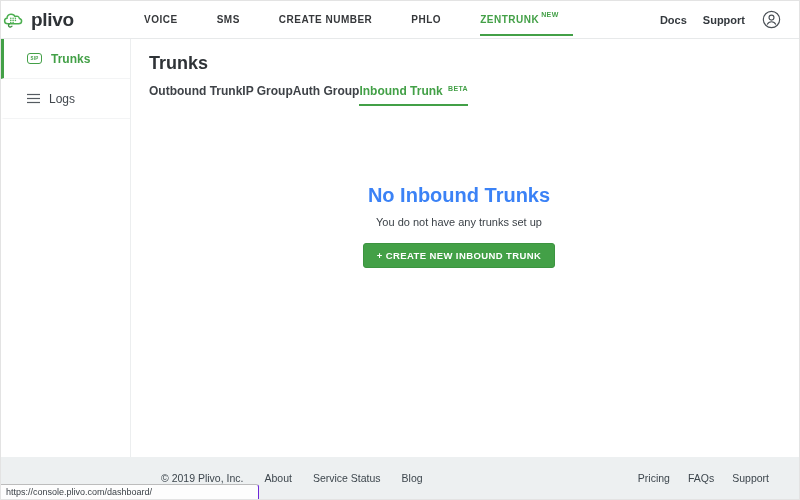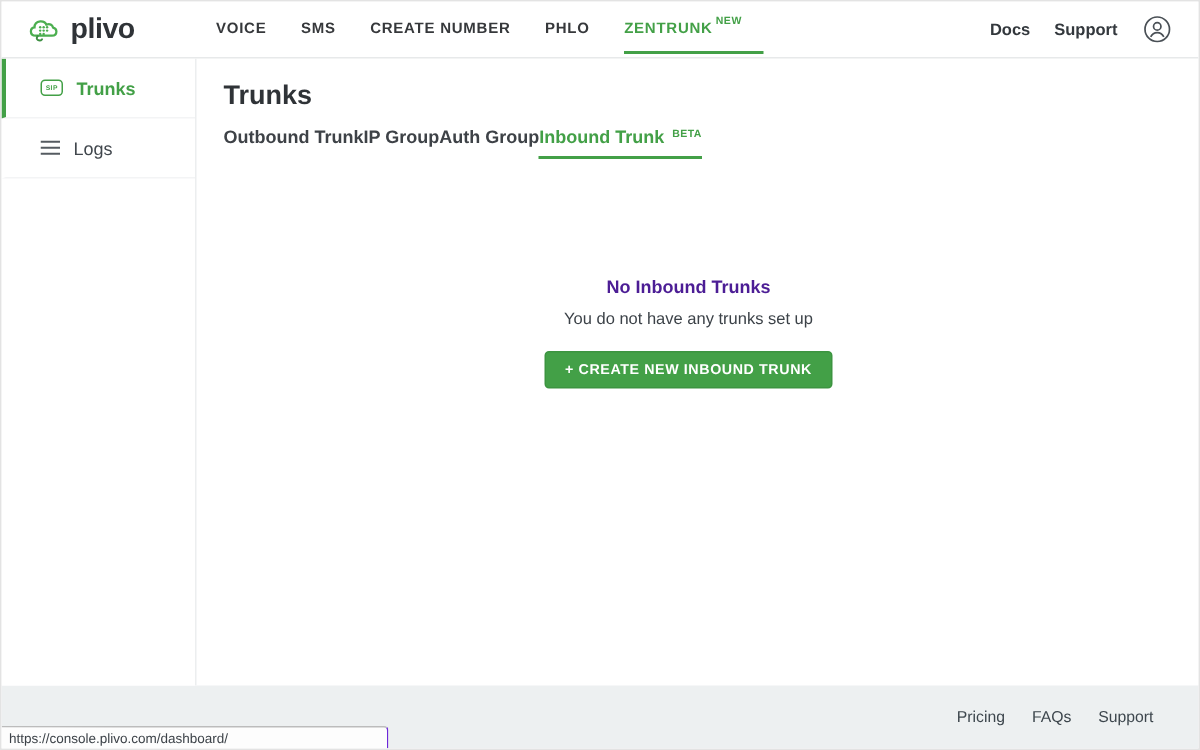--- a/index.html
+++ b/index.html
@@ -3,23 +3,23 @@
 <meta charset="utf-8">
 <style>
   * { margin:0; padding:0; box-sizing:border-box; }
   html,body { background:#fff; }
   body { font-family:"Liberation Sans", sans-serif; color:#33383d; }
   .screen { position:relative; width:800px; height:500px; background:#fff; overflow:hidden; border:1px solid #e3e3e3; }
 
   
   .header { position:absolute; top:0; left:0; right:0; height:38px; background:#fff;
             border-bottom:1px solid #e7e9ea; display:flex; align-items:center; z-index:5; }
-  .logo-wrap { width:130px; display:flex; align-items:center; padding-left:16px; gap:6px; }
+  .logo-wrap { width:130px; display:flex; align-items:center; gap:6px; }
   .logo-text { font-size:19px; font-weight:700; color:#2f3337; letter-spacing:-0.3px; }
-  .top-nav { display:flex; align-items:center; gap:23px; height:100%; margin-left:13px; }
+  .top-nav { display:flex; align-items:center; gap:39px; height:100%; margin-left:13px; }
   .nav-item { position:relative; height:100%; display:flex; align-items:center; font-size:10px;
               font-weight:700; letter-spacing:0.5px; color:#36383b; cursor:pointer; text-decoration:none; }
   .nav-item.active { color:#43a047; }
   .nav-item.active::after { content:""; position:absolute; left:0; right:-14px; bottom:2px; height:2px; background:#43a047; }
   .nav-badge { font-size:7px; font-weight:700; color:#43a047; vertical-align:super; position:relative; top:-5px; margin-left:2px; letter-spacing:0.4px; }
   .header-right { margin-left:auto; display:flex; align-items:center; gap:16px; padding-right:18px; }
   .header-link { font-size:11px; font-weight:700; color:#33383d; cursor:pointer; text-decoration:none; }
   .account-pill { display:flex; align-items:center; justify-content:space-between; width:106px; height:18px;
                   background:#f1f3f4; border-radius:3px; padding:0 7px; cursor:pointer; }
   .account-pill .email { font-size:9.5px; color:#33383d; }
@@ -38,21 +38,21 @@
   
   .main { position:absolute; top:38px; left:130px; right:0; bottom:42px; background:#fff; }
   .page-title { font-size:18px; font-weight:600; color:#2f3337; margin:14px 0 0 18px; }
   .tabs { display:flex; margin:10px 0 0 18px; }
   .tab { position:relative; font-size:12px; font-weight:600; color:#3e4247; padding-bottom:8px; cursor:pointer; }
   .tab.active { color:#43a047; }
   .tab.active::after { content:""; position:absolute; left:0; right:0; bottom:0; height:2px; background:#43a047; }
   .tab-badge { font-size:7px; font-weight:700; color:#43a047; position:relative; top:-4px; margin-left:2px; letter-spacing:0.3px; }
 
   .empty-state { margin-top:78px; text-align:center; padding-right:12px; }
-  .empty-title { font-size:12px; font-weight:700; color:#4c1d95; }
+  .empty-title { font-size:20px; font-weight:700; color:#3b82f6; }
   .empty-subtitle { font-size:11px; color:#3c4248; margin-top:9px; }
   .cta-btn { margin-top:15px; display:inline-block; background:#43a047; border:1px solid #3c9440; border-radius:3px;
              color:#fff; font-size:9.5px; font-weight:700; letter-spacing:0.4px; padding:6px 13px;
              font-family:"Liberation Sans", sans-serif; cursor:pointer; }
 
   
   .footer { position:absolute; left:0; right:0; bottom:0; height:42px; background:#edf0f1;
             display:flex; align-items:center; padding:0 30px 0 160px; z-index:3; }
   .footer-left { display:flex; align-items:center; gap:21px; }
   .footer-right { margin-left:auto; display:flex; align-items:center; gap:18px; }
@@ -148,20 +148,26 @@
     </div>
 
     <div class="empty-state">
       <div class="empty-title">No Inbound Trunks</div>
       <div class="empty-subtitle">You do not have any trunks set up</div>
       <button class="cta-btn">+ CREATE NEW INBOUND TRUNK</button>
     </div>
   </div>
 
   <div class="footer">
+    <div class="footer-left">
+      <span class="footer-text">© 2019 Plivo, Inc.</span>
+      <a class="footer-link">About</a>
+      <a class="footer-link">Service Status</a>
+      <a class="footer-link">Blog</a>
+    </div>
     <div class="footer-right">
       <a class="footer-link">Pricing</a>
       <a class="footer-link">FAQs</a>
       <a class="footer-link">Support</a>
     </div>
   </div>
 
   <div class="statusbar">
     <span>https://console.plivo.com/dashboard/</span>
   </div>

